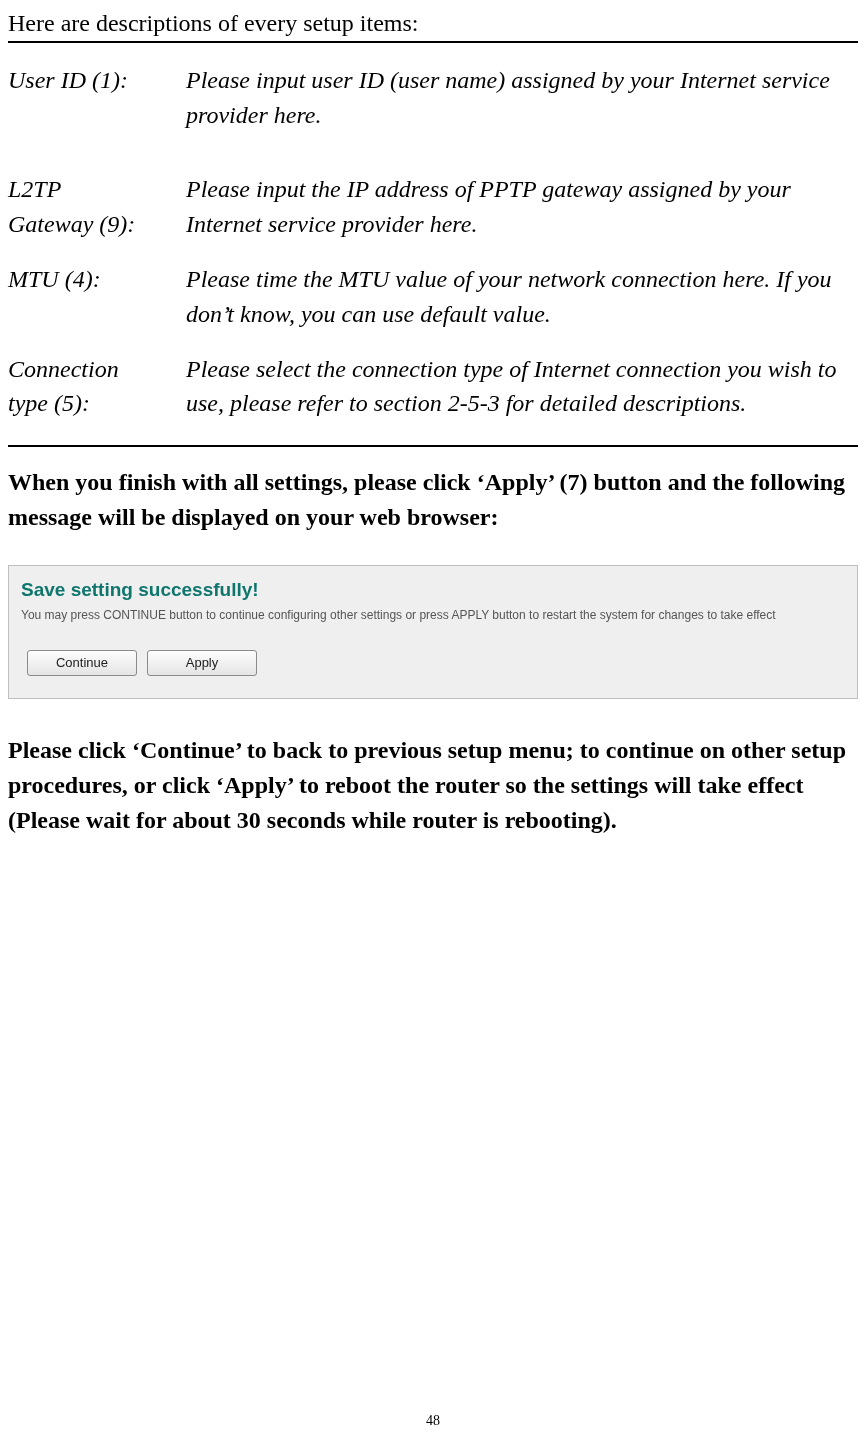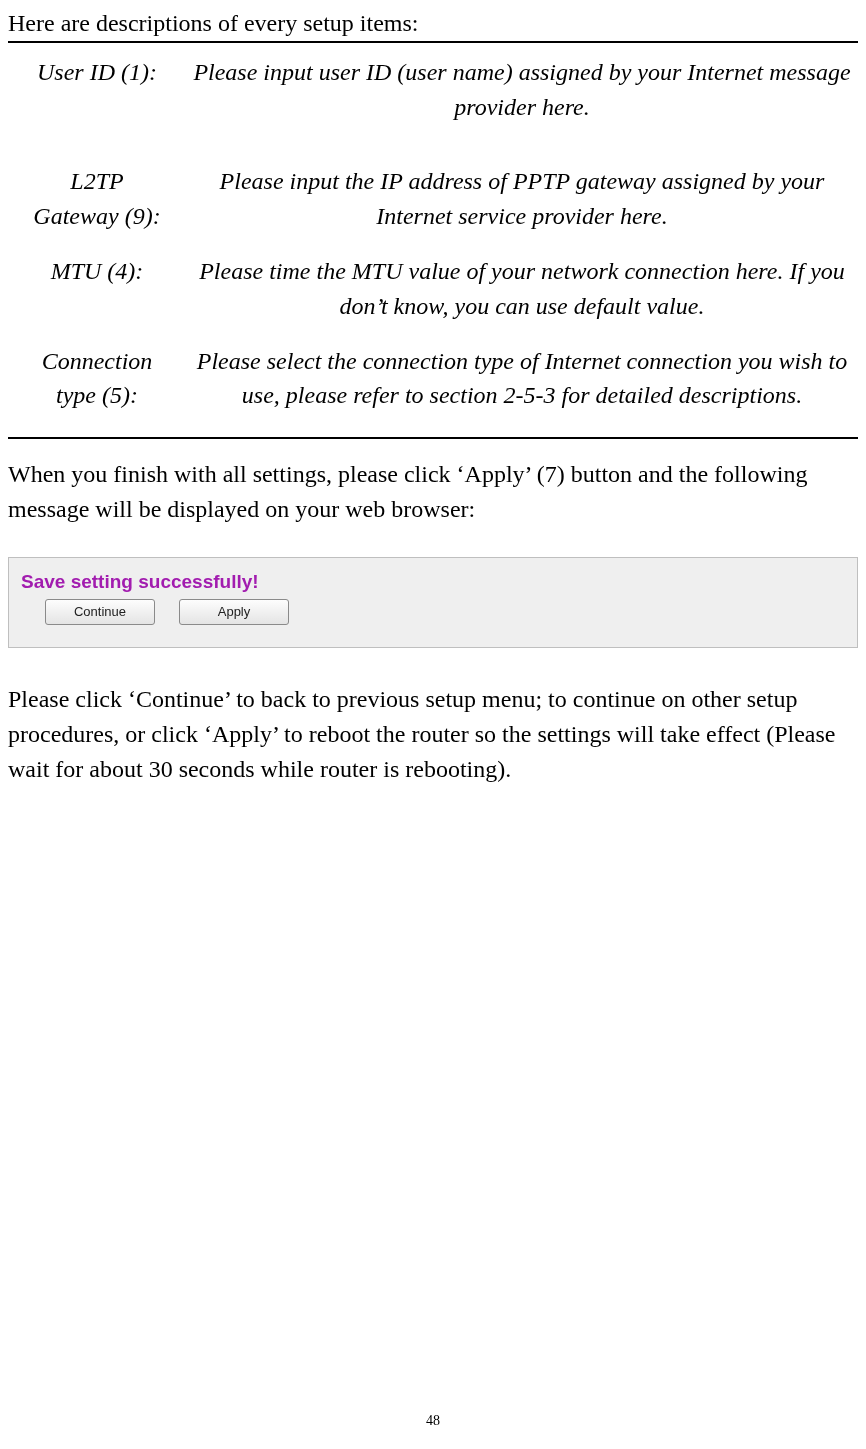--- a/index.html
+++ b/index.html
@@ -13,52 +13,51 @@
   color: #000;
   line-height: 1.45;
   position: relative;
 }
 .intro { }
 hr.rule { border: none; border-top: 2px solid #000; margin: 0; }
 table.def {
   width: 100%;
   border-collapse: collapse;
   font-style: italic;
-  margin-top: 12px;
-  text-align: center;
+  margin-top: 20px;
 }
 table.def td { vertical-align: top; padding: 0; }
 table.def tr.sp td { height: 20px; }
 .term { width: 178px; white-space: pre-line; }
 .desc { }
 hr.rule2 { border: none; border-top: 2px solid #000; margin: 4px 0 18px 0; }
-.para { margin-bottom: 30px; }
+.para { margin-bottom: 30px; font-weight: bold; }
 
 
 .dialog-panel {
   width: 850px;
   background: #efefef;
   border: 1px solid #bfbfbf;
   padding: 10px 12px 22px 12px;
   margin: 0 0 34px 0;
   font-family: Arial, Helvetica, sans-serif;
 }
 .dialog-heading {
   font-weight: bold;
   font-size: 19px;
-  color: #a21caf;
+  color: #0f766e;
   margin-bottom: 4px;
 }
 .dialog-sub {
   font-size: 12px;
   color: #555;
   line-height: 1.4;
   margin-bottom: 26px;
 }
-.dialog-buttons { display: flex; gap: 24px; margin-left: 24px; }
+.dialog-buttons { display: flex; gap: 10px; margin-left: 6px; }
 .btn {
   width: 110px;
   height: 26px;
   font-size: 13px;
   font-family: Arial, Helvetica, sans-serif;
   background: linear-gradient(#fdfdfd, #e4e4e4);
   border: 1px solid #8a8a8a;
   border-radius: 3px;
   cursor: pointer;
   text-align: center;
@@ -78,21 +77,21 @@
 <body>
 
 <p class="intro">Here are descriptions of every setup items:</p>
 
 <hr class="rule">
 
 <table class="def">
   <tbody>
       <tr>
     <td class="term">User ID (1):</td>
-    <td class="desc">Please input user ID (user name) assigned by your Internet message provider here.</td>
+    <td class="desc">Please input user ID (user name) assigned by your Internet service provider here.</td>
   </tr>
   <tr class="sp">
         <td></td>
         <td></td>
       </tr>
   <tr class="sp">
         <td></td>
         <td></td>
       </tr>
   <tr>
@@ -123,20 +122,21 @@
       </tr>
 </tbody>
   </table>
 
 <hr class="rule2">
 
 <p class="para">When you finish with all settings, please click ‘Apply’ (7) button and the following message will be displayed on your web browser:</p>
 
 <div class="dialog-panel">
   <div class="dialog-heading">Save setting successfully!</div>
+  <div class="dialog-sub">You may press CONTINUE button to continue configuring other settings or press APPLY button to restart the system for changes to take effect</div>
   <div class="dialog-buttons">
     <button class="btn">Continue</button>
     <button class="btn">Apply</button>
   </div>
 </div>
 
 <p class="para">Please click ‘Continue’ to back to previous setup menu; to continue on other setup procedures, or click ‘Apply’ to reboot the router so the settings will take effect (Please wait for about 30 seconds while router is rebooting).</p>
 
 <div class="pagenum">48</div>
 

